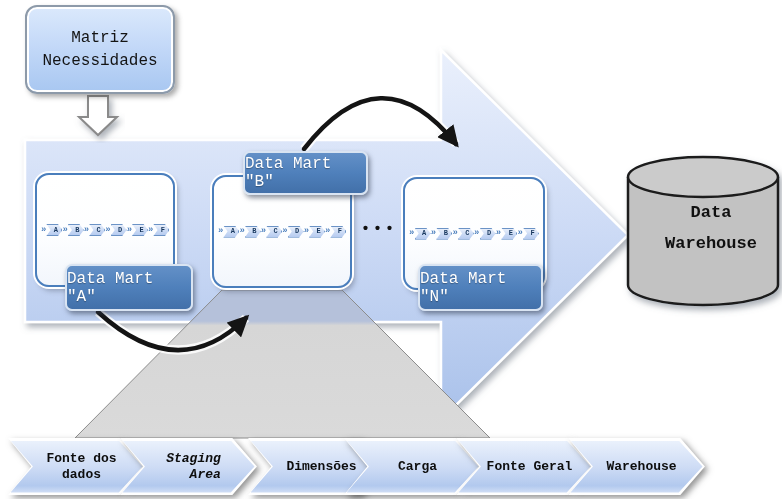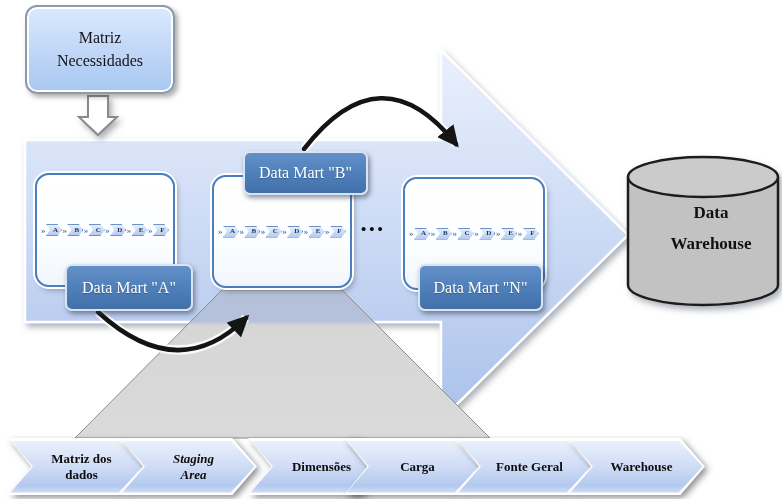--- a/index.html
+++ b/index.html
@@ -1,17 +1,17 @@
 <!DOCTYPE html>
 <html><head>
 <meta charset="utf-8">
 <style>
   html,body{margin:0;padding:0;background:#fff;}
   #stage{position:relative;width:782px;height:499px;overflow:hidden;
-         font-family:Liberation Serif, serif;background:#fff;}
+         font-family:Liberation Mono, monospace;background:#fff;}
   .layer{position:absolute;left:0;top:0;pointer-events:none;}
 
   
   .dmbox{position:absolute;box-sizing:border-box;border:2.5px solid #4a7ebc;border-radius:14px;
          background:linear-gradient(180deg,#ffffff 0%,#fdfeff 55%,#f2f6fc 100%);
          box-shadow:0 0 0 2px #ffffff,3px 4px 5px rgba(90,100,120,.45);
          display:flex;align-items:center;padding:0 4px;}
   .strip{display:flex;align-items:center;justify-content:space-between;width:100%;}
   .pent{width:16px;height:12px;flex:0 0 auto;
         background:linear-gradient(180deg,#eef3fc 0%,#c9d9f4 55%,#b2c8ef 100%);
@@ -45,21 +45,21 @@
   .stagechev{position:absolute;top:438px;width:137px;height:57px;
              filter:drop-shadow(3px 3px 3px rgba(40,40,40,.5));
              --chev:polygon(0% 0%,82% 0%,100% 50%,82% 100%,0% 100%,17% 50%);}
   .stagechev .white{position:absolute;inset:0;background:#fff;clip-path:var(--chev);}
   .stagechev .fill{position:absolute;inset:2.5px;
         background:linear-gradient(180deg,#eaf1fc 0%,#cedcf5 50%,#b2c9ee 86%,#d2dff6 100%);
         clip-path:var(--chev);}
   .stagelabel{position:absolute;inset:0;display:flex;align-items:center;justify-content:center;
               font-size:13px;font-weight:bold;color:#0d0d0d;text-align:center;
               white-space:pre-line;line-height:1.2;padding-left:10px;}
-  .stagelabel.italic{font-style:italic;}
+  .stagelabel.italic{font-style:italic;text-align:right;}
 </style>
 </head>
 <body>
 
 <div id="stage">
 
   <svg class="layer" width="782" height="499">
     <defs>
       <linearGradient id="gArrow" x1="0" y1="50" x2="0" y2="420" gradientUnits="userSpaceOnUse">
         <stop offset="0" stop-color="#eaf0fc"></stop>
@@ -250,21 +250,21 @@
   <div class="dots">•••</div>
 
   <div class="dwtext">Data
 Warehouse</div>
 
   <div>
 
       <div class="stagechev" style="left: 8px;">
         <div class="white"></div>
         <div class="fill"></div>
-        <span class="stagelabel">Matriz dos
+        <span class="stagelabel">Fonte dos
 dados</span>
       </div>
 
       <div class="stagechev" style="left: 120px;">
         <div class="white"></div>
         <div class="fill"></div>
         <span class="stagelabel italic">Staging
 Area</span>
       </div>
 

